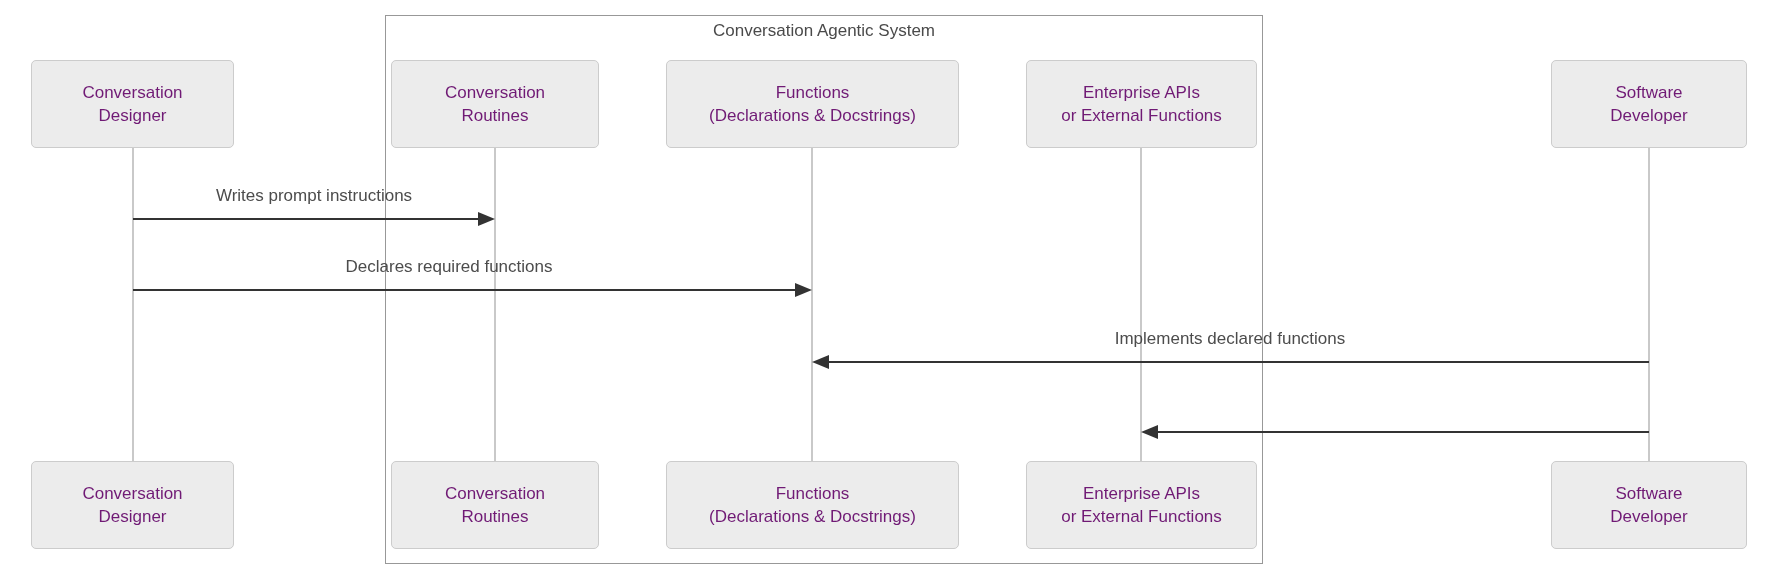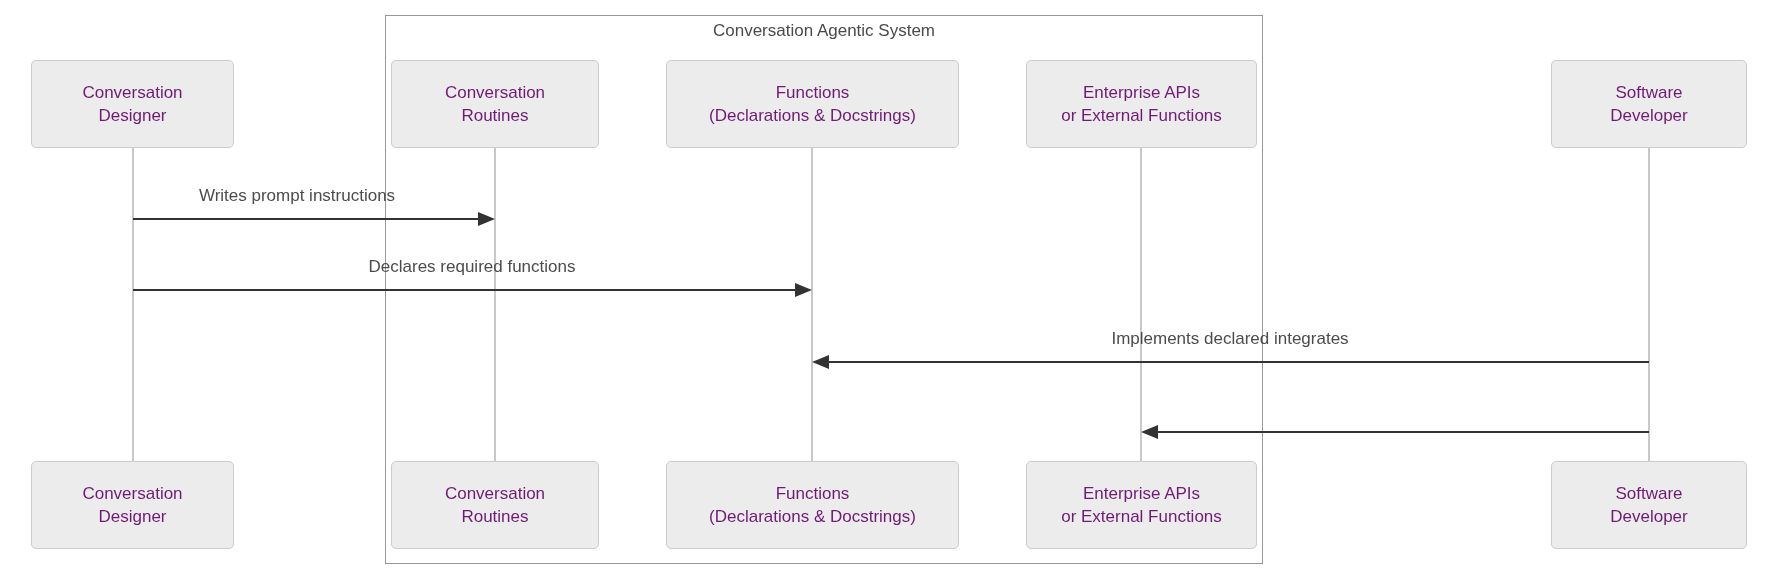--- a/index.html
+++ b/index.html
@@ -98,28 +98,28 @@
 Designer</div>
   <div class="actor" style="left:391px;top:461px;width:208px;height:88px;">Conversation
 Routines</div>
   <div class="actor" style="left:666px;top:461px;width:293px;height:88px;">Functions
 (Declarations &amp; Docstrings)</div>
   <div class="actor" style="left:1026px;top:461px;width:231px;height:88px;">Enterprise APIs
 or External Functions</div>
   <div class="actor" style="left:1551px;top:461px;width:196px;height:88px;">Software
 Developer</div>
 
-  <div class="msg-label" style="left:297px;top:186px;">Writes prompt instructions</div>
+  <div class="msg-label" style="left:314px;top:186px;">Writes prompt instructions</div>
   <div class="msg-line" style="left:133px;top:218px;width:347px;"></div>
   <div class="head-right" style="left:478px;top:212px;"></div>
 
-  <div class="msg-label" style="left:472px;top:257px;">Declares required functions</div>
+  <div class="msg-label" style="left:449px;top:257px;">Declares required functions</div>
   <div class="msg-line" style="left:133px;top:289px;width:664px;"></div>
   <div class="head-right" style="left:795px;top:283px;"></div>
 
-  <div class="msg-label" style="left:1230px;top:329px;">Implements declared integrates</div>
+  <div class="msg-label" style="left:1230px;top:329px;">Implements declared functions</div>
   <div class="head-left" style="left:812px;top:355px;"></div>
   <div class="msg-line" style="left:827px;top:361px;width:822px;"></div>
 
   <div class="head-left" style="left:1141px;top:425px;"></div>
   <div class="msg-line" style="left:1156px;top:431px;width:493px;"></div>
 
 </div>
 
 </body></html>

